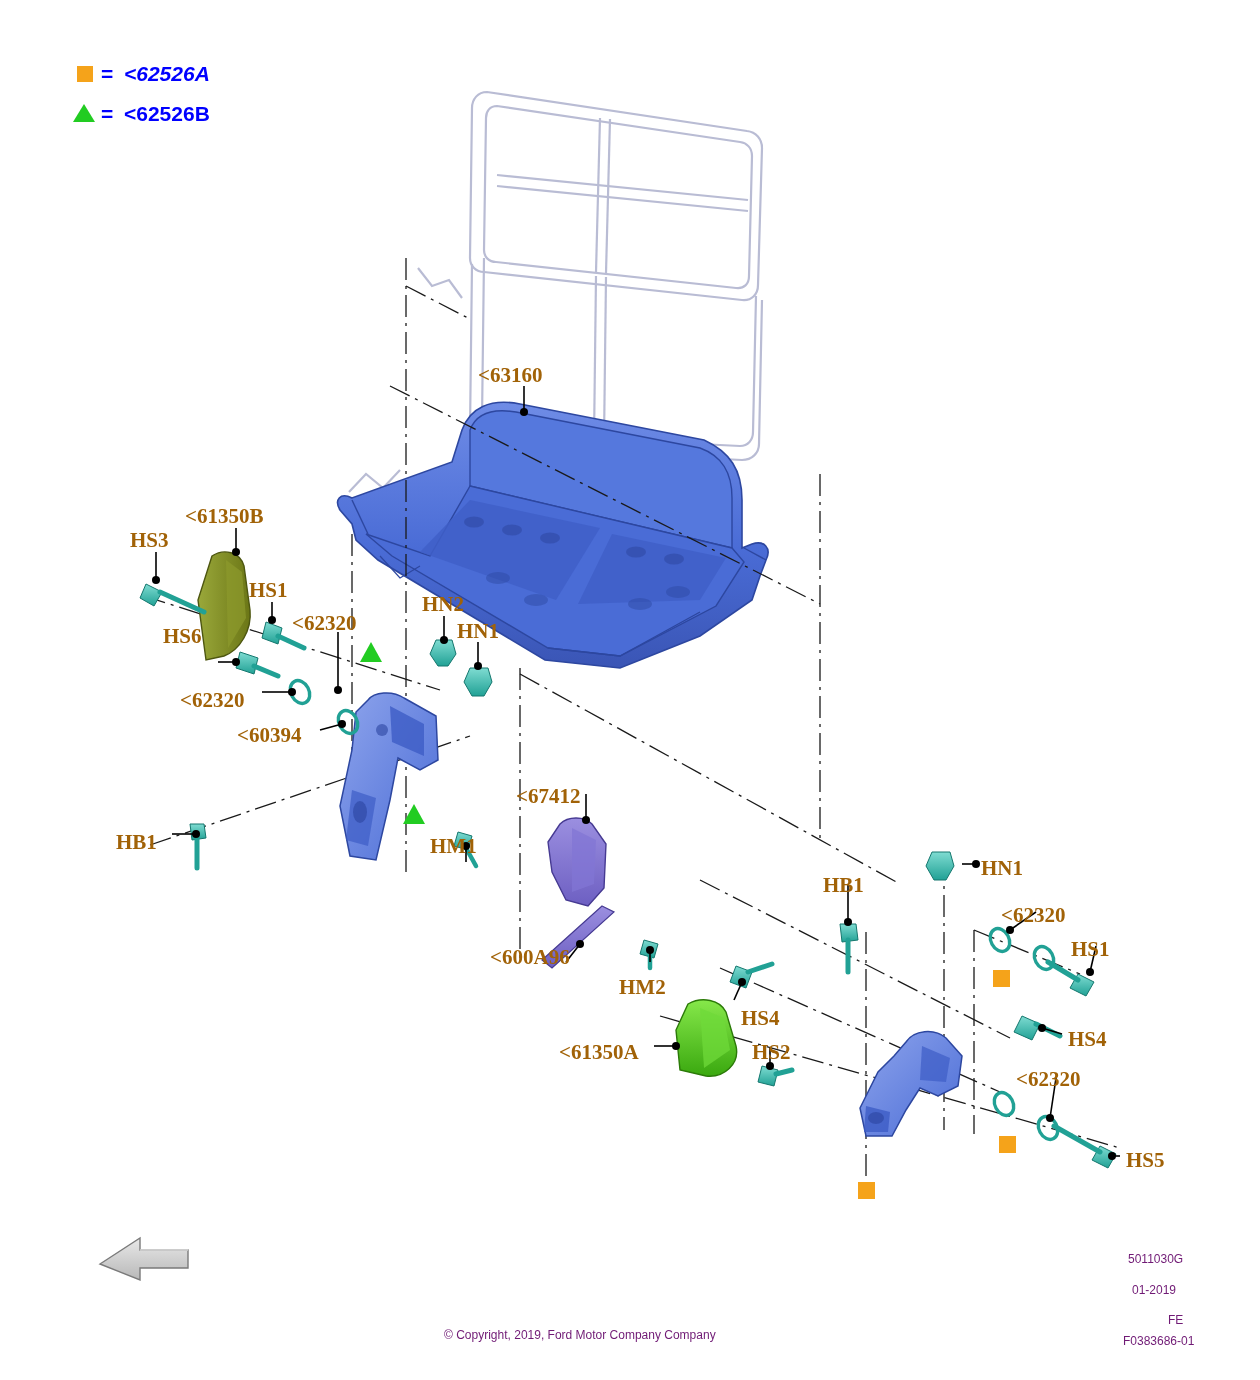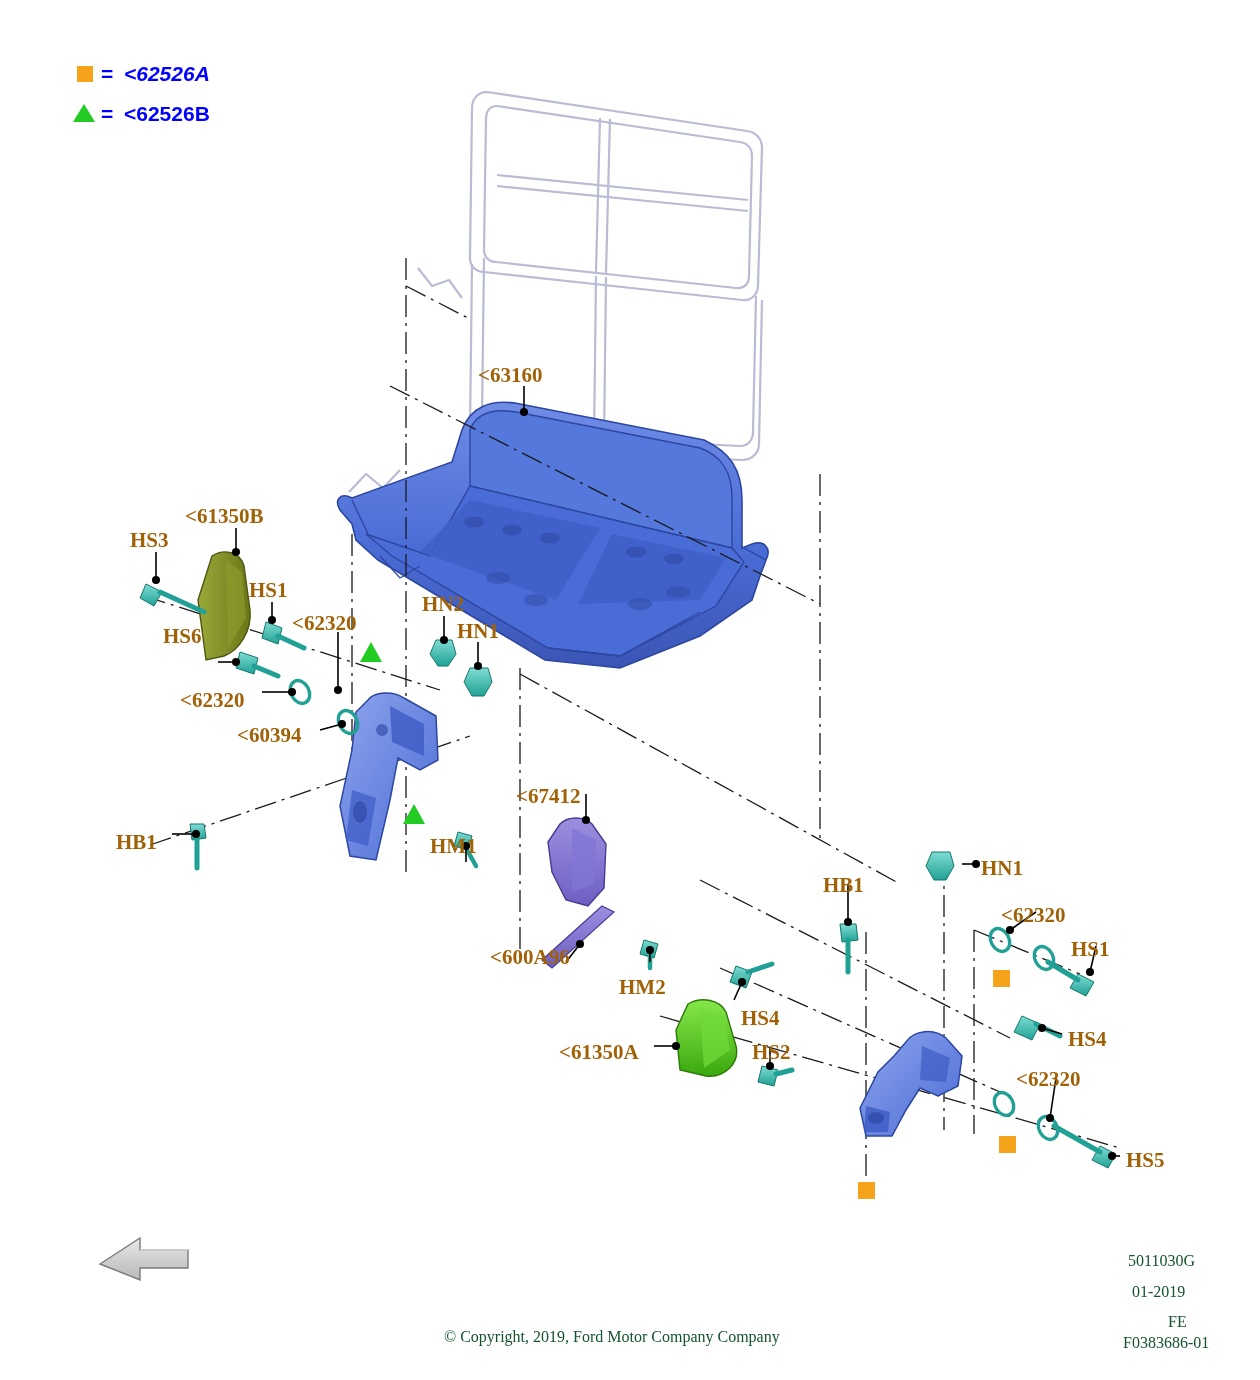--- a/index.html
+++ b/index.html
@@ -22,24 +22,24 @@
   }
   .legend-lbl{
     position:absolute;
     color:#0000ff;
     font-weight:bold;
     font-size:21px;
     white-space:nowrap;
   }
   .footer-txt{
     position:absolute;
-    color:#14532d;
-    font-size:16px;
+    color:#701a75;
+    font-size:12px;
     white-space:nowrap;
-    font-family:Liberation Serif, serif;
+    font-family:Liberation Sans, sans-serif;
   }
   .swatch-sq{position:absolute;width:16px;height:16px;background:#f5a31a;}
   .swatch-tri{position:absolute;width:0;height:0;border-left:11px solid transparent;border-right:11px solid transparent;border-bottom:18px solid #22cc22;}
 </style>
 </head>
 <body>
 
 <div id="stage">
 
   <svg class="art" viewBox="0 0 1260 1380">

